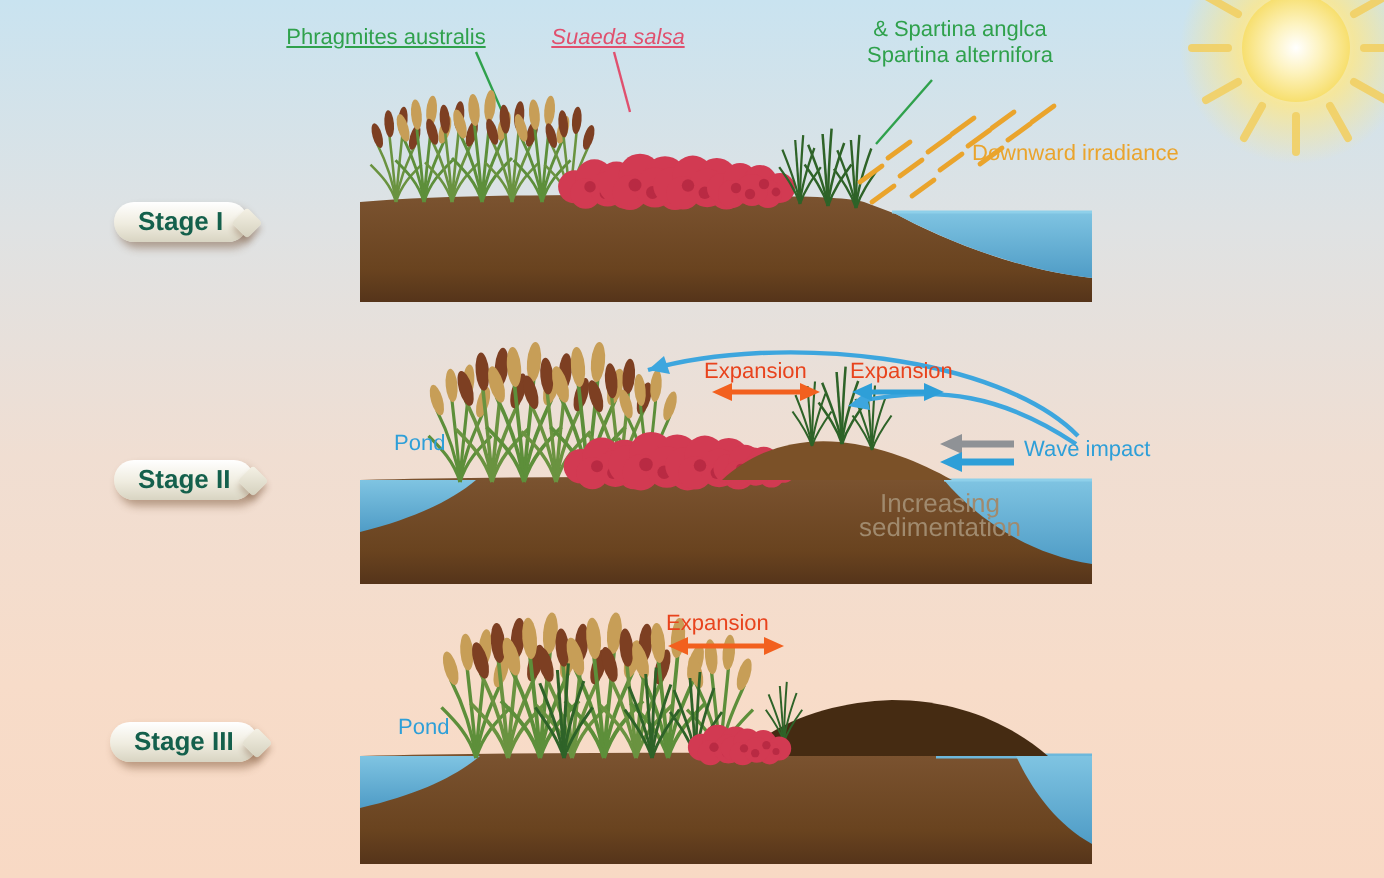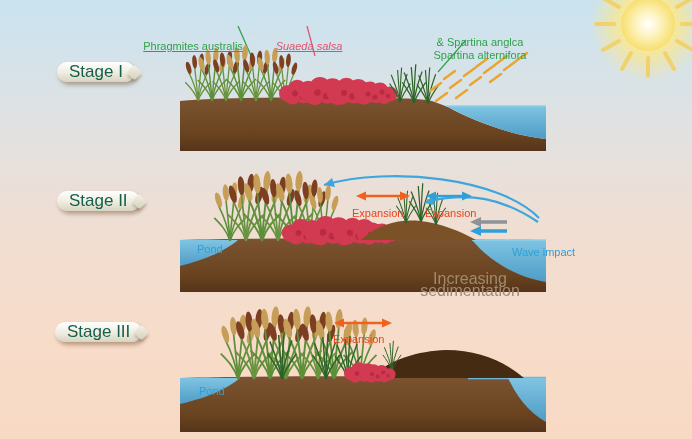--- a/index.html
+++ b/index.html
@@ -2,38 +2,38 @@
 <html><head>
 <meta charset="utf-8">
 <style>
   *{margin:0;padding:0;box-sizing:border-box}
   html,body{width:692px;height:439px}
   body{font-family:"Liberation Sans",sans-serif;}
   .canvas{position:relative;width:692px;height:439px;overflow:hidden;
     background:linear-gradient(180deg,#c9e3f0 0%,#dfe2e3 26%,#f0ded2 52%,#f7dcc9 78%,#f8d9c4 100%);}
   .overlay{position:absolute;left:0;top:0;z-index:1;pointer-events:none;}
   .scene{position:absolute;overflow:visible;z-index:2;}
-  .lbl{position:absolute;z-index:3;font-size:11px;line-height:13px;white-space:nowrap;margin-top:27px;}
+  .lbl{position:absolute;z-index:3;font-size:11px;line-height:13px;white-space:nowrap;}
   .underline{text-decoration:underline;}
   .center{text-align:center;}
   .lbl-phrag{left:133px;top:13px;width:120px;color:#2fa14c;}
   .lbl-suaeda{left:270px;top:13px;width:78px;color:#e0506e;font-style:italic;}
   .lbl-spartina{left:420px;top:9px;width:120px;color:#2fa14c;}
   .lbl-irr{left:486px;top:71px;color:#eaa42c;}
   .lbl-pond2{left:197px;top:216px;color:#2e9fd8;}
   .lbl-exp2a{left:352px;top:180px;color:#e8431d;}
   .lbl-exp2b{left:425px;top:180px;color:#e8431d;}
   .lbl-wave{left:512px;top:219px;color:#2e9fd8;text-align:center;}
-  .lbl-sed{left:420px;top:246px;width:100px;color:#a08a6e;font-size:16px;line-height:12px;}
+  .lbl-sed{left:420px;top:246px;width:100px;color:#a08a6e;font-size:13px;line-height:12px;}
   .lbl-exp3{left:333px;top:306px;color:#e8431d;}
   .lbl-pond3{left:199px;top:358px;color:#2e9fd8;}
   .stage-badge{position:absolute;z-index:4;height:20px;line-height:19px;padding:0 12px;
     background:linear-gradient(180deg,#ffffff 0%,#efecdf 55%,#d8d4c2 100%);
-    border-radius:10px;color:#14604c;font-weight:normal;font-size:17px;
-    box-shadow:2px 3px 4px rgba(110,70,40,.45);}
+    border-radius:10px;color:#14604c;font-weight:bold;font-size:13px;
+    box-shadow:2px 3px 4px rgba(110,70,40,.45);margin-top:39px;}
   .stage-badge::after{content:"";position:absolute;right:-5px;top:4.5px;width:11px;height:11px;
     background:linear-gradient(135deg,#f5f2e6,#d4d0bd);transform:rotate(45deg);
     border-radius:2px;z-index:-1;box-shadow:2px 2px 3px rgba(110,70,40,.3);}
   .b1{left:57px;top:62px}
   .b2{left:57px;top:191px}
   .b3{left:55px;top:322px}
 </style>
 </head>
 <body>
 
@@ -86,20 +86,21 @@
   <div class="stage-badge b3">
     <span>Stage III</span>
   </div>
 
   <div class="lbl lbl-phrag center underline">Phragmites australis</div>
   <div class="lbl lbl-suaeda center underline">Suaeda salsa</div>
   <div class="lbl lbl-spartina center">
     <div>&amp; Spartina anglca</div>
     <div>Spartina alternifora</div>
   </div>
+  <div class="lbl lbl-irr">Downward irradiance</div>
 
   <div class="lbl lbl-pond2">Pond</div>
   <div class="lbl lbl-exp2a">Expansion</div>
   <div class="lbl lbl-exp2b">Expansion</div>
   <div class="lbl lbl-wave">Wave impact</div>
   <div class="lbl lbl-sed center">
     <div>Increasing</div>
     <div>sedimentation</div>
   </div>
 

